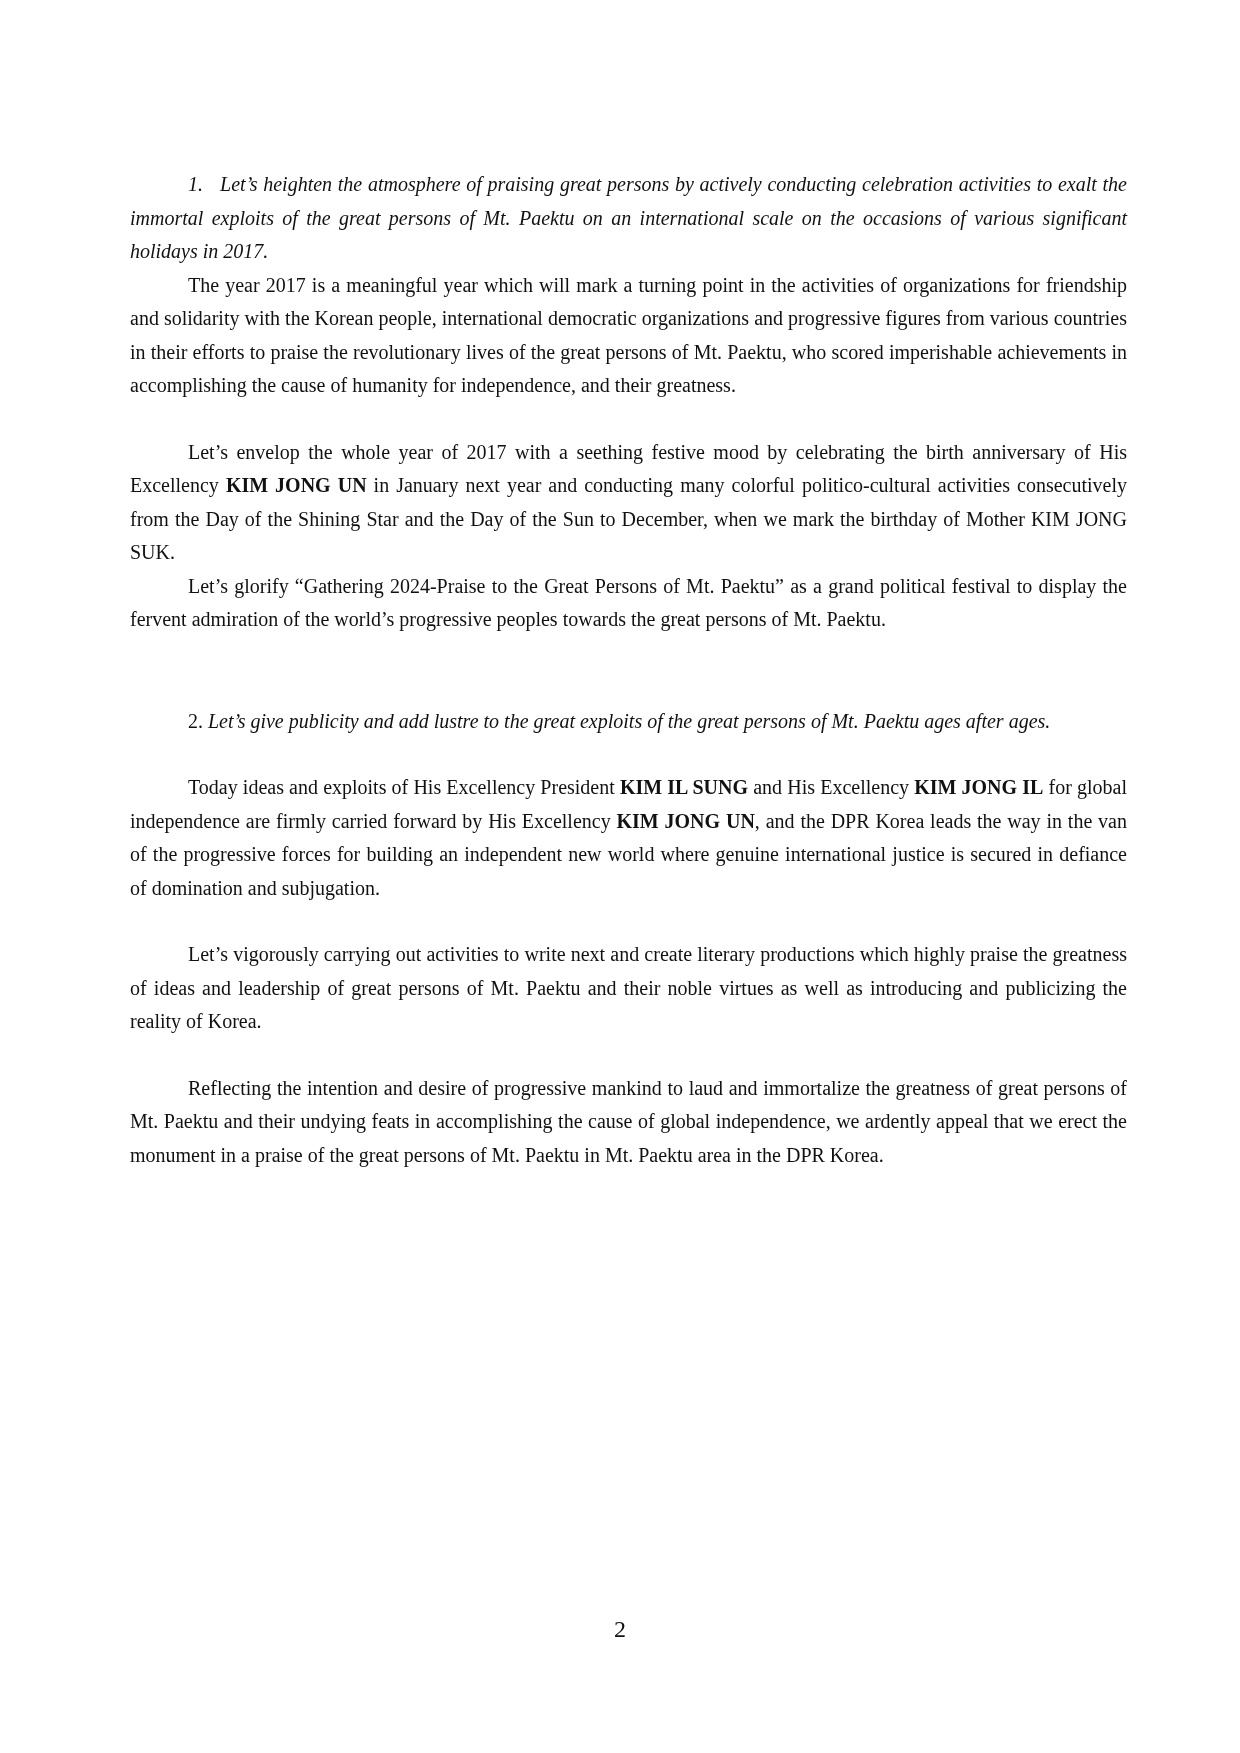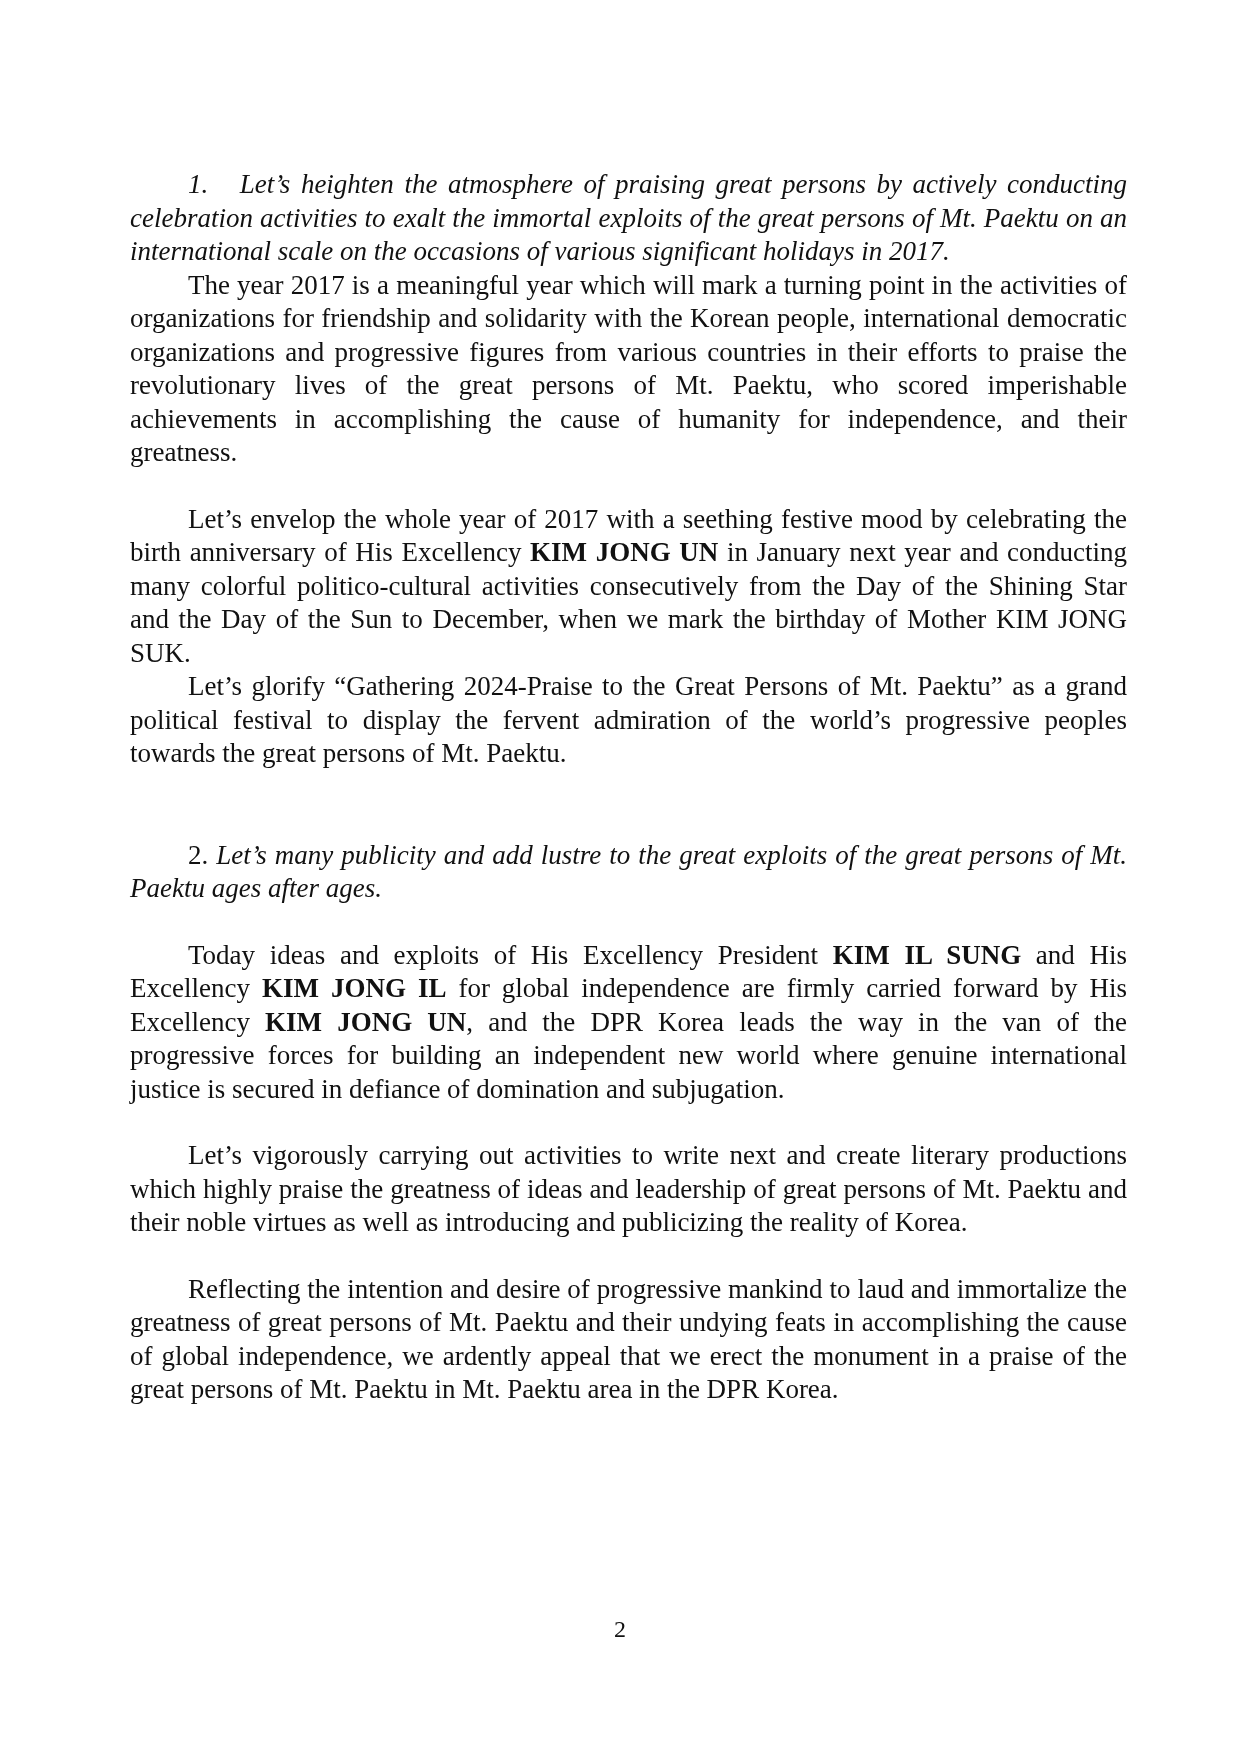--- a/index.html
+++ b/index.html
@@ -15,21 +15,21 @@
       font-family: "Liberation Serif", "DejaVu Serif", serif;
       color: #111111;
     }
     .page {
       position: absolute;
       left: 130px;
       top: 168px;
       width: 997px;
     }
     .p {
-      font-size: 27px;
+      font-size: 20px;
       line-height: 33.5px;
       text-align: justify;
       text-indent: 58px;
       margin: 0;
     }
     .italic { font-style: italic; }
     .bold { font-weight: bold; }
     .gap-1 { height: 33px; }
     .gap-2 { height: 68px; }
     .page-number {
@@ -51,21 +51,21 @@
   <p class="p">The year 2017 is a meaningful year which will mark a turning point in the activities of organizations for friendship and solidarity with the Korean people, international democratic organizations and progressive figures from various countries in their efforts to praise the revolutionary lives of the great persons of Mt. Paektu, who scored imperishable achievements in accomplishing the cause of humanity for independence, and their greatness.</p>
 
   <div class="gap-1"></div>
 
   <p class="p"><span>Let’s envelop the whole year of 2017 with a seething festive mood by celebrating the birth anniversary of His Excellency </span><span class="bold">KIM JONG UN</span><span> in January next year and conducting many colorful politico-cultural activities consecutively from the Day of the Shining Star and the Day of the Sun to December, when we mark the birthday of Mother KIM JONG SUK.</span></p>
 
   <p class="p">Let’s glorify “Gathering 2024-Praise to the Great Persons of Mt. Paektu” as a grand political festival to display the fervent admiration of the world’s progressive peoples towards the great persons of Mt. Paektu.</p>
 
   <div class="gap-2"></div>
 
-  <p class="p"><span>2. </span><span class="italic">Let’s many publicity and add lustre to the great exploits of the great persons of Mt. Paektu ages after ages.</span></p>
+  <p class="p"><span>2. </span><span class="italic">Let’s give publicity and add lustre to the great exploits of the great persons of Mt. Paektu ages after ages.</span></p>
 
   <div class="gap-1"></div>
 
   <p class="p"><span>Today ideas and exploits of His Excellency President </span><span class="bold">KIM IL SUNG</span><span> and His Excellency </span><span class="bold">KIM JONG IL</span><span> for global independence are firmly carried forward by His Excellency </span><span class="bold">KIM JONG UN</span><span>, and the DPR Korea leads the way in the van of the progressive forces for building an independent new world where genuine international justice is secured in defiance of domination and subjugation.</span></p>
 
   <div class="gap-1"></div>
 
   <p class="p">Let’s vigorously carrying out activities to write next and create literary productions which highly praise the greatness of ideas and leadership of great persons of Mt. Paektu and their noble virtues as well as introducing and publicizing the reality of Korea.</p>
 
   <div class="gap-1"></div>

